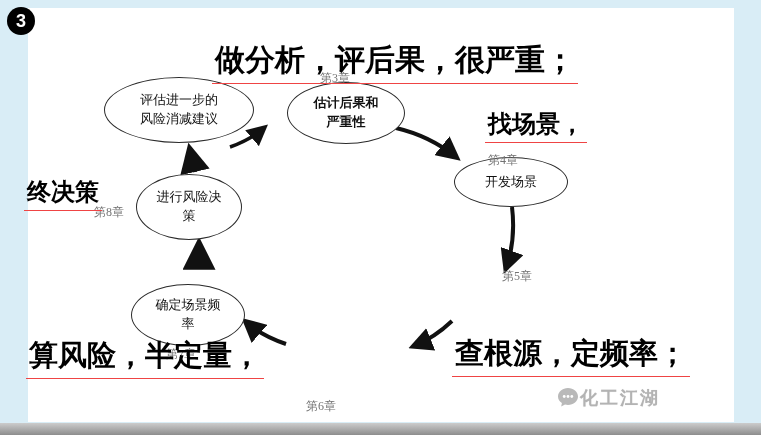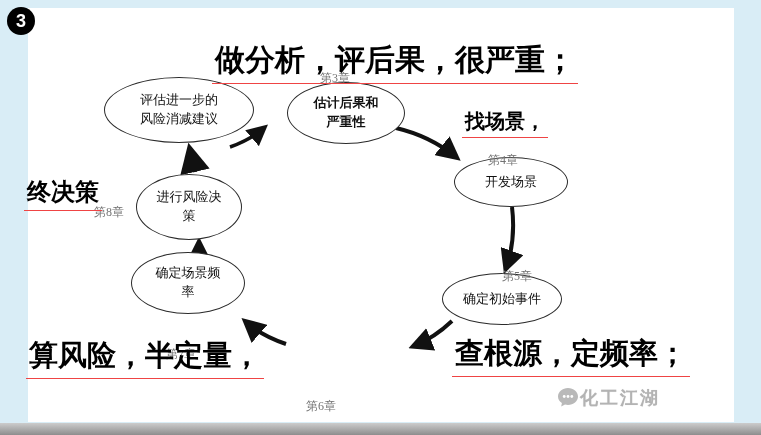--- a/index.html
+++ b/index.html
@@ -82,41 +82,38 @@
   <div class="node bold" style="left:287px;top:82px;width:116px;height:60px;">
     <span>估计后果和</span>
     <span>严重性</span>
   </div>
 
   <div class="node" style="left:136px;top:174px;width:104px;height:64px;">
     <span>进行风险决</span>
     <span>策</span>
   </div>
 
-  <div class="node" style="left:131px;top:252px;width:112px;height:60px;">
+  <div class="node" style="left:131px;top:284px;width:112px;height:60px;">
     <span>确定场景频</span>
     <span>率</span>
   </div>
 
 
-  <div class="node" style="left:442px;top:273px;width:118px;height:50px;">
-    <span>确定初始事件</span>
-  </div>
 
   <div class="ch" style="left:320px;top:54px;">第3章</div>
   <div class="ch" style="left:488px;top:136px;">第4章</div>
   <div class="ch" style="left:502px;top:252px;">第5章</div>
   <div class="ch" style="left:94px;top:188px;">第8章</div>
   <div class="ch" style="left:166px;top:330px;">第7章</div>
   <div class="ch" style="left:306px;top:382px;">第6章</div>
 
   <div class="anno" style="left:212px;top:40px;font-size:30px;">
     <span class="u">做分析，评后果，很严重；</span>
   </div>
-  <div class="anno" style="left:462px;top:108px;font-size:20px;">
+  <div class="anno" style="left:485px;top:108px;font-size:24px;">
     <span class="u">找场景，</span>
   </div>
   <div class="anno" style="left:24px;top:176px;font-size:24px;">
     <span class="u">终决策</span>
   </div>
   <div class="anno" style="left:26px;top:336px;font-size:29px;">
     <span class="u">算风险，半定量，</span>
   </div>
   <div class="anno" style="left:452px;top:334px;font-size:29px;">
     <span class="u">查根源，定频率；</span>

